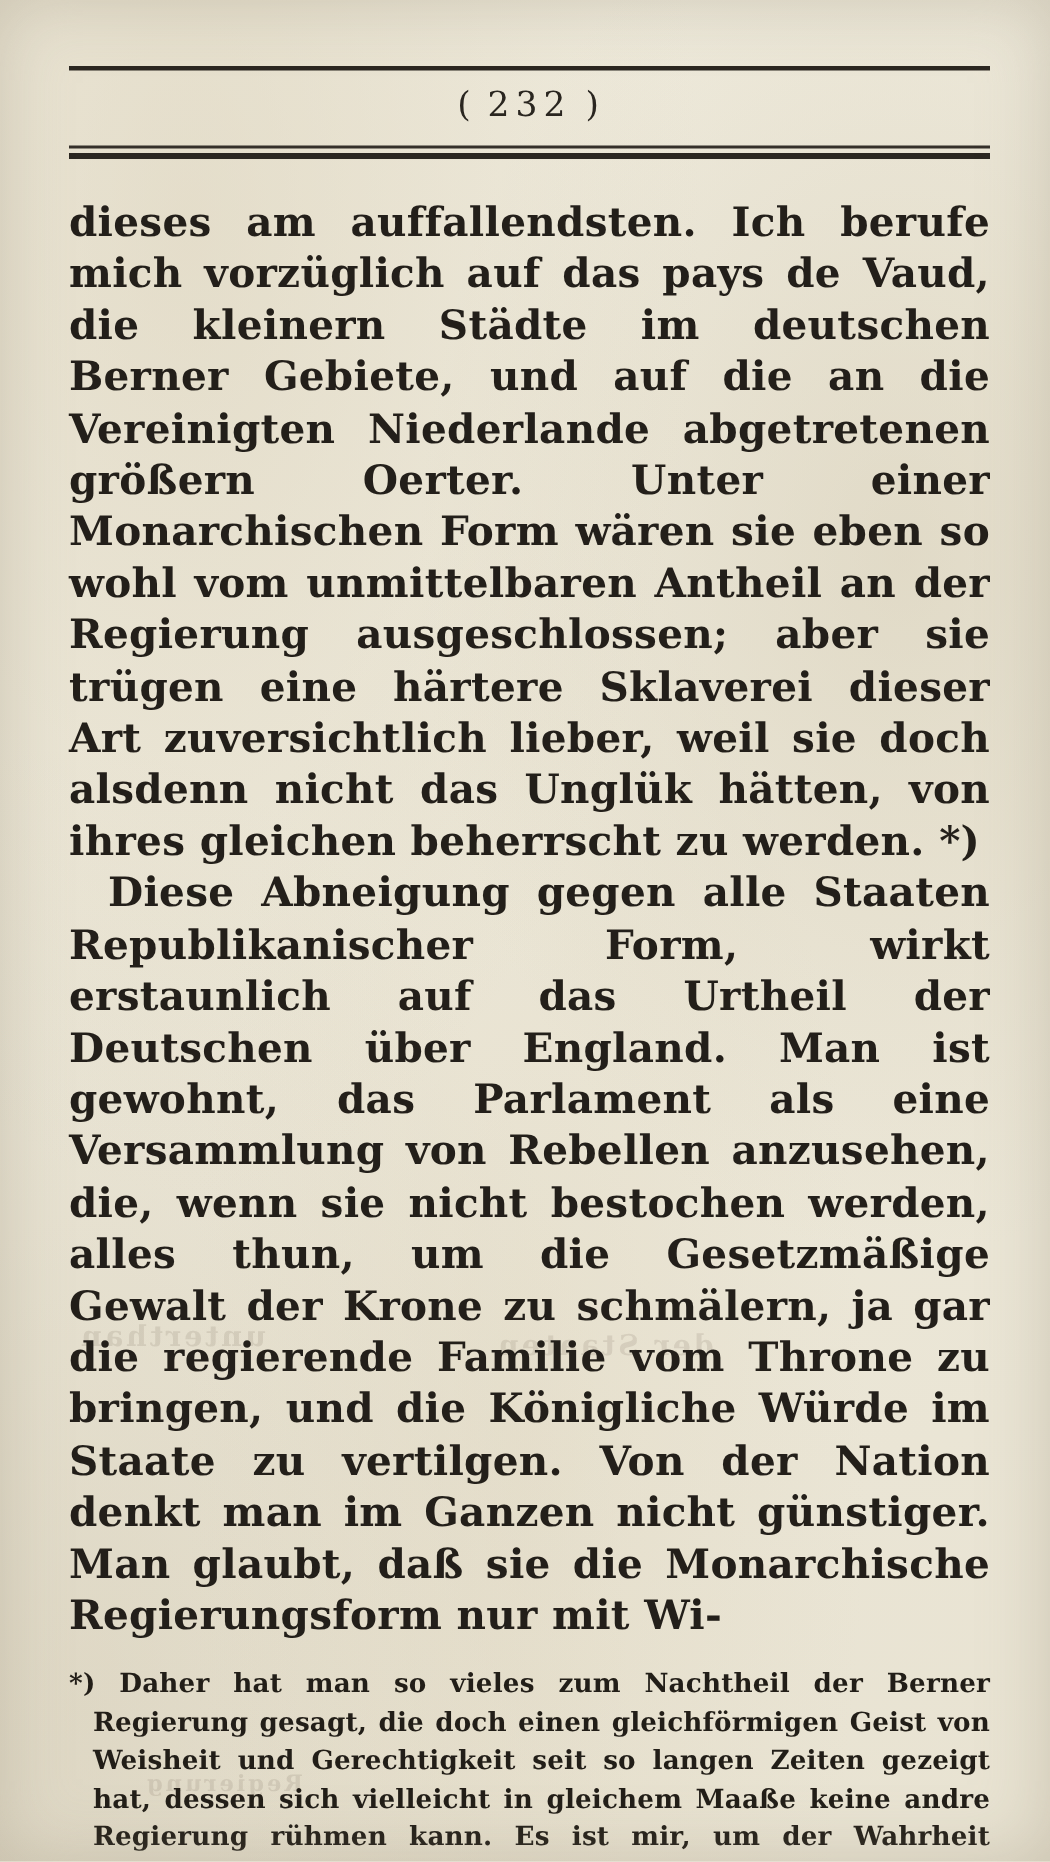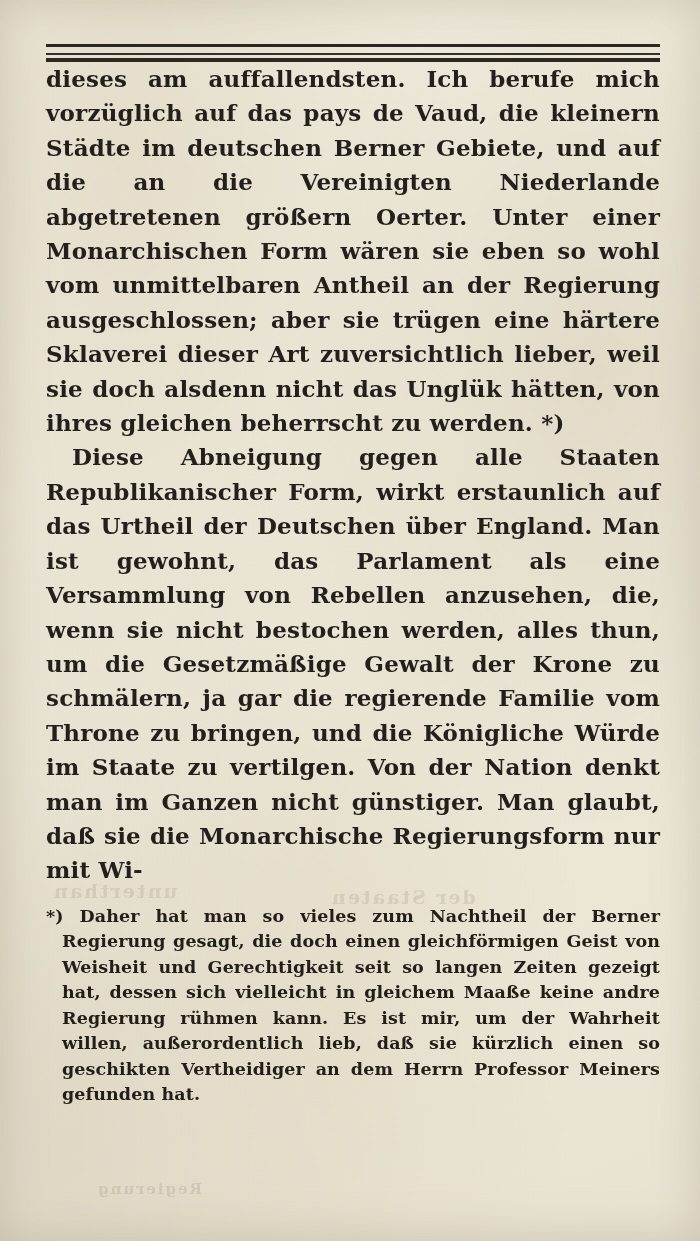--- a/index.html
+++ b/index.html
@@ -63,22 +63,23 @@
     background: #35302a;
   }
   .rule-thick {
     height: 4px;
     background: #2b2721;
     margin-top: 3px;
   }
 
   
   .body-text {
+    margin-top: 26px;
     color: #231f1a;
-    font-size: 23px;
+    font-size: 27px;
     line-height: 34.4px;
     text-align: justify;
     text-align-last: left;
     font-family: "DejaVu Serif", serif;
     font-weight: 600;
     letter-spacing: 0.2px;
   }
   .body-text p {
     margin: 0;
   }
@@ -145,20 +146,25 @@
 <div class="page">
 
   <div class="bleed b1">unterthan</div>
   <div class="bleed b2">der Staaten</div>
   <div class="bleed b3">Regierung</div>
 
   <div class="content">
 
     <div class="rule-top"></div>
 
+    <div class="folio">
+      <span>(</span>
+      <span class="num">232</span>
+      <span>)</span>
+    </div>
 
     <div class="rule-pair">
       <div class="rule-thin"></div>
       <div class="rule-thick"></div>
     </div>
 
     <div class="body-text">
       <p>dieses am auffallendsten.  Ich berufe mich vorzüglich auf das pays de Vaud, die kleinern Städte im deutschen Berner Gebiete, und auf die an die Vereinigten Niederlande abgetretenen größern Oerter.  Unter einer Monarchischen Form wären sie eben so wohl vom unmittelbaren Antheil an der Regierung ausgeschlossen; aber sie trügen eine härtere Sklaverei dieser Art zuversichtlich lieber, weil sie  doch alsdenn nicht das Unglük hätten, von ihres gleichen beherrscht zu werden. *)</p>
       <p class="indent">Diese Abneigung gegen alle Staaten Republikanischer Form, wirkt erstaunlich auf das Urtheil der Deutschen über England.  Man ist gewohnt, das Parlament als eine Versammlung von Rebellen anzusehen, die, wenn sie nicht bestochen werden, alles thun, um die Gesetzmäßige Gewalt der Krone zu schmälern, ja gar die regierende Familie vom Throne zu bringen, und die Königliche Würde im Staate zu vertilgen. Von der Nation denkt man im Ganzen nicht günstiger. Man glaubt, daß sie die Monarchische Regierungsform nur mit Wi-</p>
     </div>

